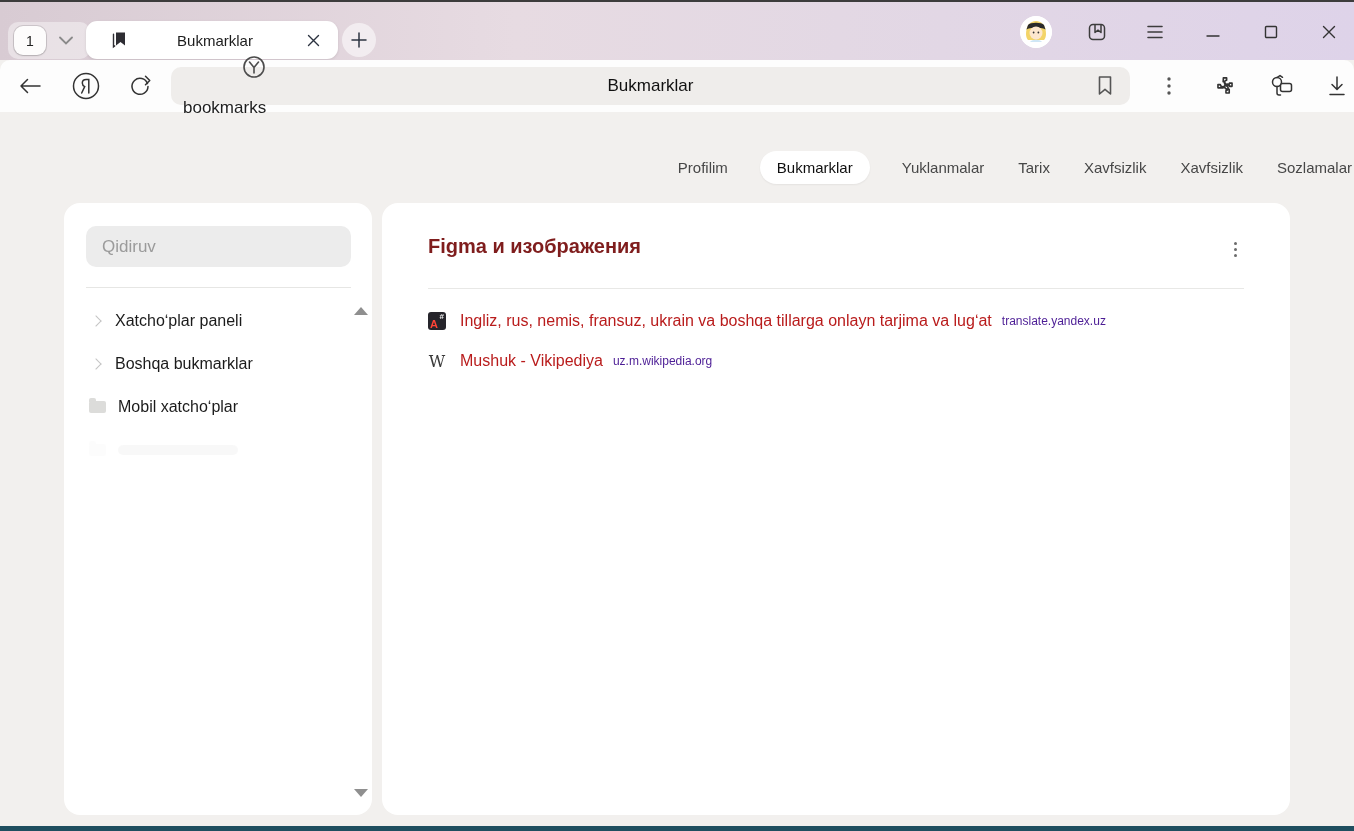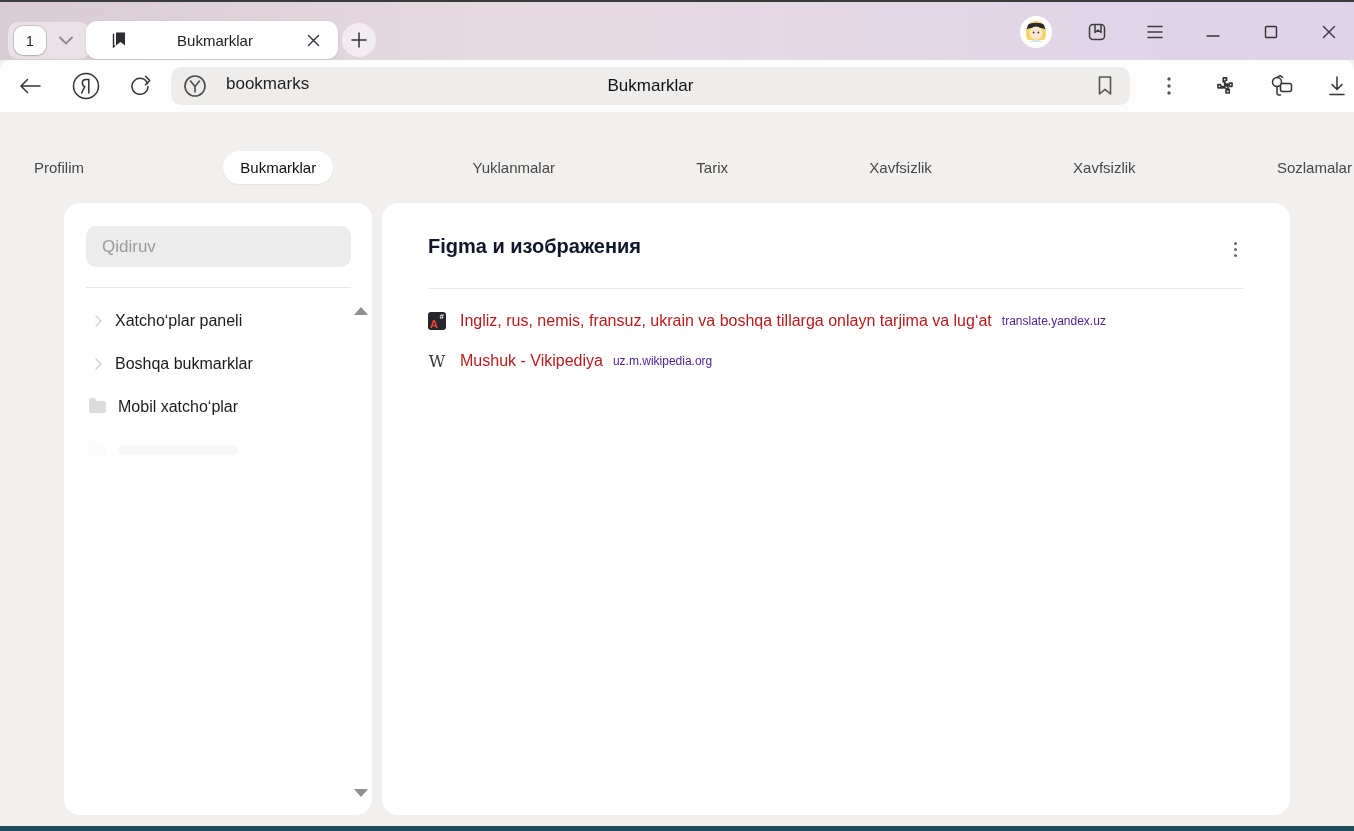--- a/index.html
+++ b/index.html
@@ -50,31 +50,31 @@
   }
   .tool-btn { width:34px; height:34px; display:flex; align-items:center; justify-content:center; flex:0 0 auto; }
   .tool-btn.back { margin-left:13px; }
   .tool-btn.home { margin-left:22px; }
   .tool-btn.reload { margin-left:20px; }
   .addressbar {
     position:relative; margin-left:14px; width:963px; height:38px;
     background:#efedeb; border-radius:10px;
     display:flex; align-items:center; padding:0 12px;
   }
-  .addr-left { display:flex; align-items:flex-start; gap:19px; }
+  .addr-left { display:flex; align-items:flex-end; gap:19px;flex-direction:column; }
   .addr-text { font-size:17px; color:#1f1f1f; }
   .addr-title { position:absolute; left:0; right:0; text-align:center; font-size:17px; color:#111; pointer-events:none; }
   .addr-bookmark { position:absolute; right:16px; top:8px; }
   .toolbar .after-bar { display:flex; align-items:center; }
   .after-bar .tool-btn { margin-left:22px; }
 
   
   .nav-row {
     position:absolute; top:149px; left:0; right:0; height:36px;
-    display:flex; justify-content:space-between; align-items:center; gap:40px;margin-left:32px;
+    display:flex; justify-content:flex-end; align-items:center; gap:30px;margin-left:32px;
   }
   .nav-item { font-size:15px; color:#474747; padding:8px 2px; white-space:nowrap; }
   .nav-item.active {
     background:#ffffff; color:#0f0f0f; padding:8px 17px; border-radius:19px;
     box-shadow:0 1px 2px rgba(0,0,0,0.06);
   }
 
   
   .card { position:absolute; top:203px; background:#ffffff; border-radius:16px; }
   .sidebar-card { left:64px; width:308px; height:612px; }
@@ -97,21 +97,21 @@
   .sb-folder { position:relative; width:17px; height:12px; background:#dcdcda; border-radius:2px; margin-right:12px; margin-left:-3px; flex:0 0 auto; }
   .sb-folder::before { content:""; position:absolute; top:-3px; left:0; width:7px; height:4px; background:#dcdcda; border-radius:2px 2px 0 0; }
   .sb-label { font-size:16px; color:#1b1b1b; white-space:nowrap; }
   .sb-ghost { opacity:0.06; }
   .sb-ghost .ghost-bar { width:120px; height:10px; background:#9a9a9a; border-radius:5px; }
   .sb-scroll { position:absolute; right:3px; top:96px; bottom:10px; width:16px; display:flex; flex-direction:column; align-items:center; justify-content:space-between; padding:8px 0; }
   .tri-up { width:0; height:0; border-left:7px solid transparent; border-right:7px solid transparent; border-bottom:8px solid #8f8f8f; }
   .tri-down { width:0; height:0; border-left:7px solid transparent; border-right:7px solid transparent; border-top:8px solid #8f8f8f; }
 
   
-  .folder-title { position:absolute; left:46px; top:32px; font-size:20px; font-weight:bold; color:#0f172a; }
+  .folder-title { position:absolute; left:46px; top:32px; font-size:20px; font-weight:bold; color:#7f1d1d; }
   .kebab { position:absolute; right:44px; top:34px; width:22px; height:24px; display:flex; flex-direction:column; align-items:center; justify-content:center; gap:3px; }
   .kebab span { width:3px; height:3px; border-radius:50%; background:#6b6b6b; }
   .main-divider { position:absolute; left:46px; right:46px; top:85px; height:1px; background:#e8e8e6; }
   .bm-list { position:absolute; left:46px; right:30px; top:98px; }
   .bm-row { height:40px; display:flex; align-items:center; }
   .bm-fav { width:18px; height:18px; margin-right:14px; flex:0 0 auto; position:relative; }
   .bm-title { font-size:16px; color:#b91c1c; white-space:nowrap; }
   .bm-url { font-size:12px; color:#4c1d95; margin-left:10px; white-space:nowrap;text-align:center; }
 
   

